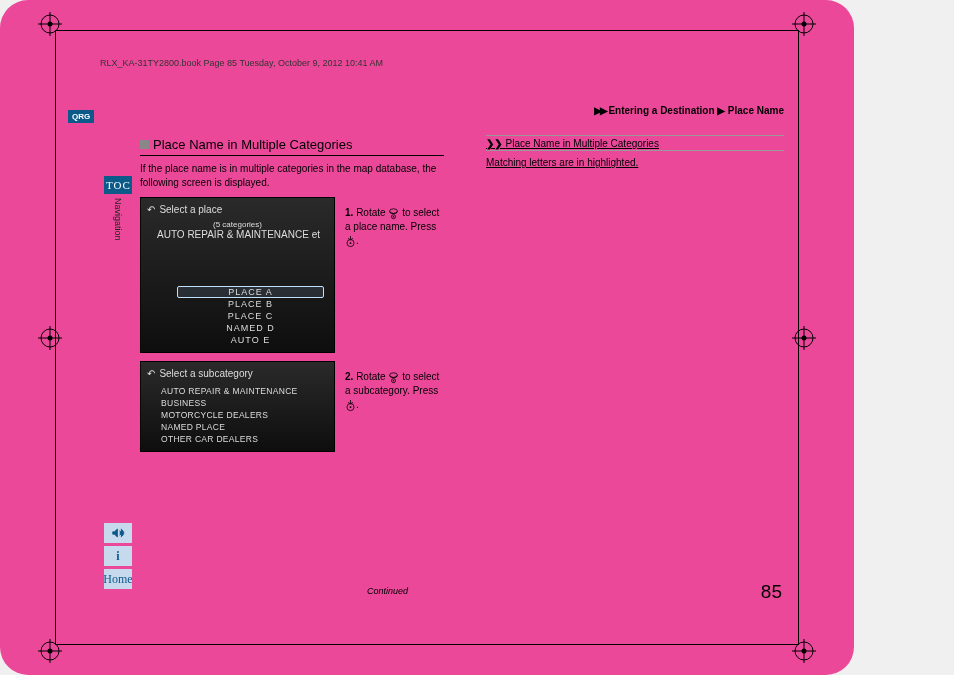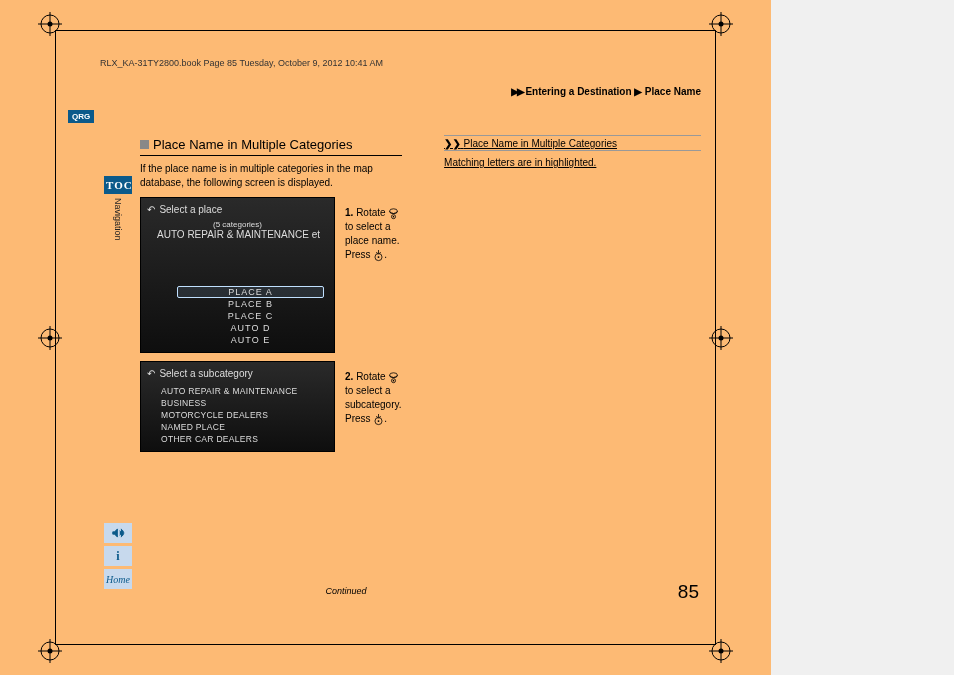--- a/index.html
+++ b/index.html
@@ -1,35 +1,35 @@
 <!DOCTYPE html>
 <html><head>
 <meta charset="utf-8">
 <style>
   * { box-sizing: border-box; margin: 0; padding: 0; }
   html, body { width: 954px; height: 675px; background: #f0f0f0; font-family: Arial, sans-serif; }
-  .page-wrapper { position: relative; width: 771px; height: 675px; background: #fdba74; }
+  .page-wrapper { position: relative; width: 854px; height: 675px; background: #ec4899; border-radius: 28px; }
   .page-border { position: absolute; top: 30px; left: 55px; right: 55px; bottom: 30px; border: 1px solid #000; }
 
   
   .crop { position: absolute; width: 24px; height: 24px; }
   .crop svg { width: 100%; height: 100%; }
   .crop.tl { top: 12px; left: 38px; }
   .crop.tr { top: 12px; right: 38px; }
   .crop.bl { bottom: 12px; left: 38px; }
   .crop.br { bottom: 12px; right: 38px; }
   .crop.ml { top: 50%; left: 38px; transform: translateY(-50%); }
   .crop.mr { top: 50%; right: 38px; transform: translateY(-50%); }
 
   
   .content { position: absolute; top: 40px; left: 70px; right: 70px; bottom: 40px; }
 
   .header-line { font-size: 9px; color: #333; padding: 18px 0 0 30px; }
 
-  .breadcrumb { position: absolute; top: 86px; right: 70px; font-size: 10px; font-weight: bold; }
+  .breadcrumb { position: absolute; top: 105px; right: 70px; font-size: 10px; font-weight: bold; }
   .breadcrumb .arrows { letter-spacing: -2px; }
 
   .qrg-tag { position: absolute; top: 110px; left: 68px; background: #0b5a8a; color: #fff; font-weight: bold; font-size: 8px; padding: 2px 4px; }
 
   .main { position: absolute; top: 135px; left: 140px; right: 70px; bottom: 60px; display: flex; gap: 42px; }
   .col-left { flex: 1.02; }
   .col-right { flex: 1; border-top: 1px solid #999; text-decoration: underline; }
 
   .section-title-row { border-bottom: 1px solid #000; padding-bottom: 2px; margin-bottom: 6px; }
   .section-title-row .sq { display: inline-block; width: 9px; height: 9px; background: #888; margin-right: 4px; vertical-align: baseline; }
@@ -54,26 +54,26 @@
   .dial-icon { display: inline-block; width: 11px; height: 13px; vertical-align: middle; }
   .dial-icon svg { width: 100%; height: 100%; }
 
   .side-note-title { font-size: 10px; padding: 2px 0 0 0; }
   .side-note-title .dd { font-weight: bold; font-size: 10px; }
   .side-note-hr { border-top: 1px solid #999; margin-top: 1px; }
   .side-note-body { font-size: 10px; padding-top: 6px; }
 
   
   .toc-strip { position: absolute; top: 176px; left: 104px; width: 28px; }
-  .toc-badge { background: #0b5a8a; color: #fff; font-weight: bold; font-family: Georgia, serif; padding: 3px 2px; text-align: right; font-size: 11px; letter-spacing: 1px; }
+  .toc-badge { background: #0b5a8a; color: #fff; font-weight: normal; font-family: Georgia, serif; padding: 3px 2px; text-align: right; font-size: 11px; letter-spacing: 1px; }
   .toc-label { writing-mode: vertical-rl; font-size: 9px; margin-top: 4px; margin-left: 9px; color: #222; }
 
   .side-icons { position: absolute; left: 104px; bottom: 86px; width: 28px; display: flex; flex-direction: column; gap: 3px; }
   .side-btn { width: 28px; height: 20px; background: #c7d9ed; display: flex; align-items: center; justify-content: center; color: #0b5a8a; font-size: 12px; font-family: Georgia, serif; }
-  .side-btn.home { font-style: italic; font-size: 10px; font-family: 'Brush Script MT', cursive; }
+  .side-btn.home { font-size: 12px; font-family: 'Brush Script MT', cursive; }
 
   .continued { position: absolute; bottom: 79px; left: 50%; font-size: 9px; font-style: italic; transform: translateX(-60px); }
   .page-num { position: absolute; bottom: 72px; right: 72px; font-size: 19px; margin-top: 46px; }
 </style>
 </head>
 <body>
 
 <div class="page-wrapper">
   <div class="page-border"></div>
 
@@ -156,21 +156,21 @@
           <div class="shot-header">
             <span class="back">↶</span>
             <span>Select a place</span>
           </div>
           <div class="shot-sub">(5 categories)</div>
           <div class="shot-meta">AUTO REPAIR &amp; MAINTENANCE et</div>
           <div class="shot-list">
             <div class="item sel">PLACE A</div>
             <div class="item">PLACE B</div>
             <div class="item">PLACE C</div>
-            <div class="item">AUTO D</div>
+            <div class="item">NAMED D</div>
             <div class="item">AUTO E</div>
           </div>
         </div>
         <div class="step-text">
           <span class="step-num">1.</span>
           <span>Rotate </span><span class="dial-icon"><svg viewBox="0 0 14 16">
                 <ellipse cx="7" cy="5" rx="5" ry="3" fill="none" stroke="#000"></ellipse>
                 <path d="M2 5 A5 3 0 0 0 12 5" fill="none" stroke="#000"></path>
                 <circle cx="7" cy="12" r="2.6" fill="none" stroke="#000"></circle>
                 <circle cx="7" cy="12" r="1" fill="#000"></circle>

